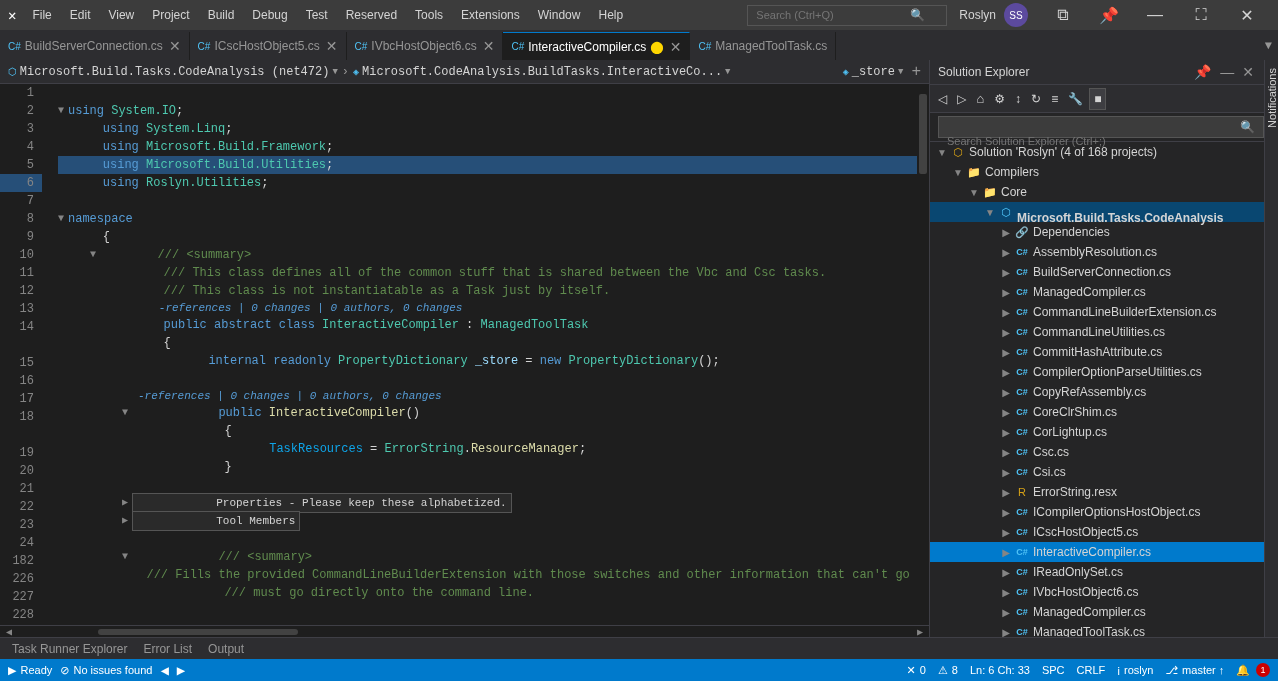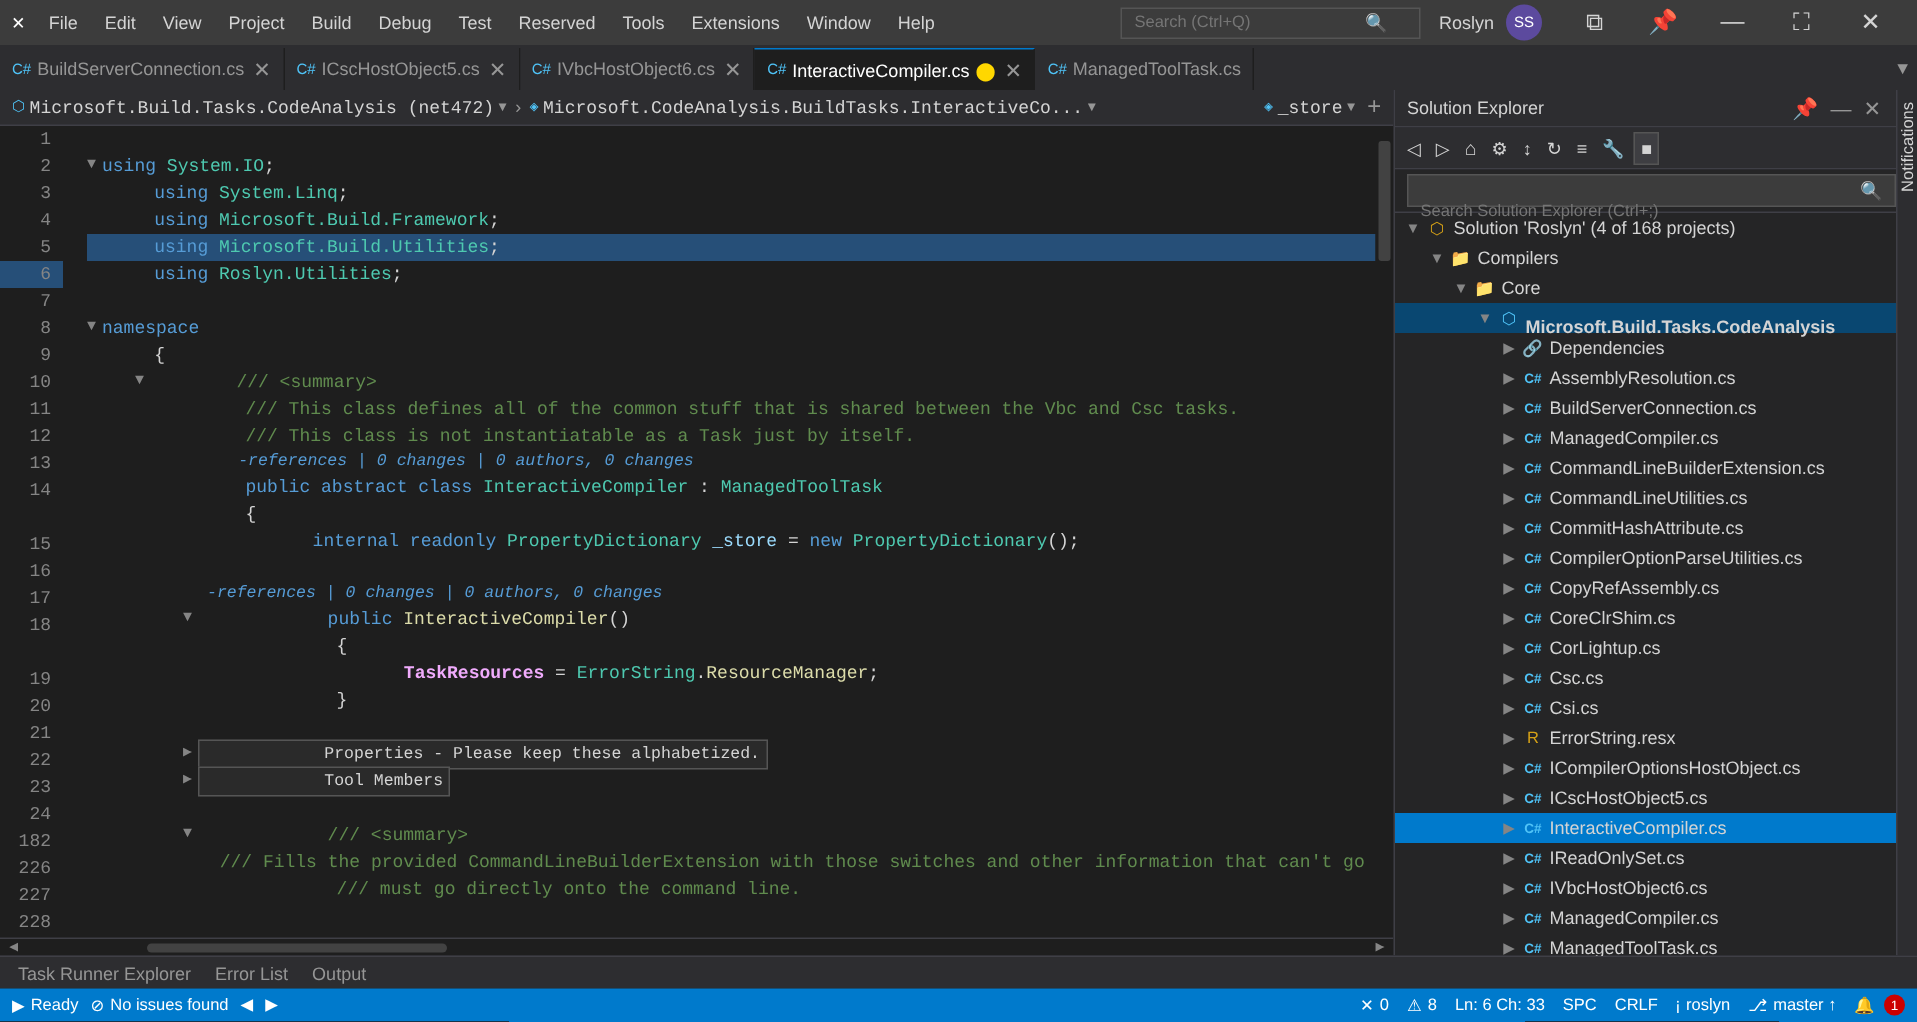--- a/index.html
+++ b/index.html
@@ -323,21 +323,21 @@
             <span class="c-keyword">            public </span><span class="c-method">InteractiveCompiler</span><span class="c-normal">()</span>
           </div>
 
           <div class="code-line">
             <span style="width:80px;display:inline-block;"></span>
             <span class="c-normal">            {</span>
           </div>
 
           <div class="code-line">
             <span style="width:96px;display:inline-block;"></span>
-            <span style="color:#f0abfc;font-weight:bold;">                TaskResources</span><span class="c-normal"> = </span><span class="c-class">ErrorString</span><span class="c-normal">.</span><span class="c-method">ResourceManager</span><span class="c-normal">;</span>
+            <span style="color:#0ea5e9;">                TaskResources</span><span class="c-normal"> = </span><span class="c-class">ErrorString</span><span class="c-normal">.</span><span class="c-method">ResourceManager</span><span class="c-normal">;</span>
           </div>
 
           <div class="code-line">
             <span style="width:80px;display:inline-block;"></span>
             <span class="c-normal">            }</span>
           </div>
 
           <div class="code-line">&nbsp;</div>
 
           <div class="code-line">

